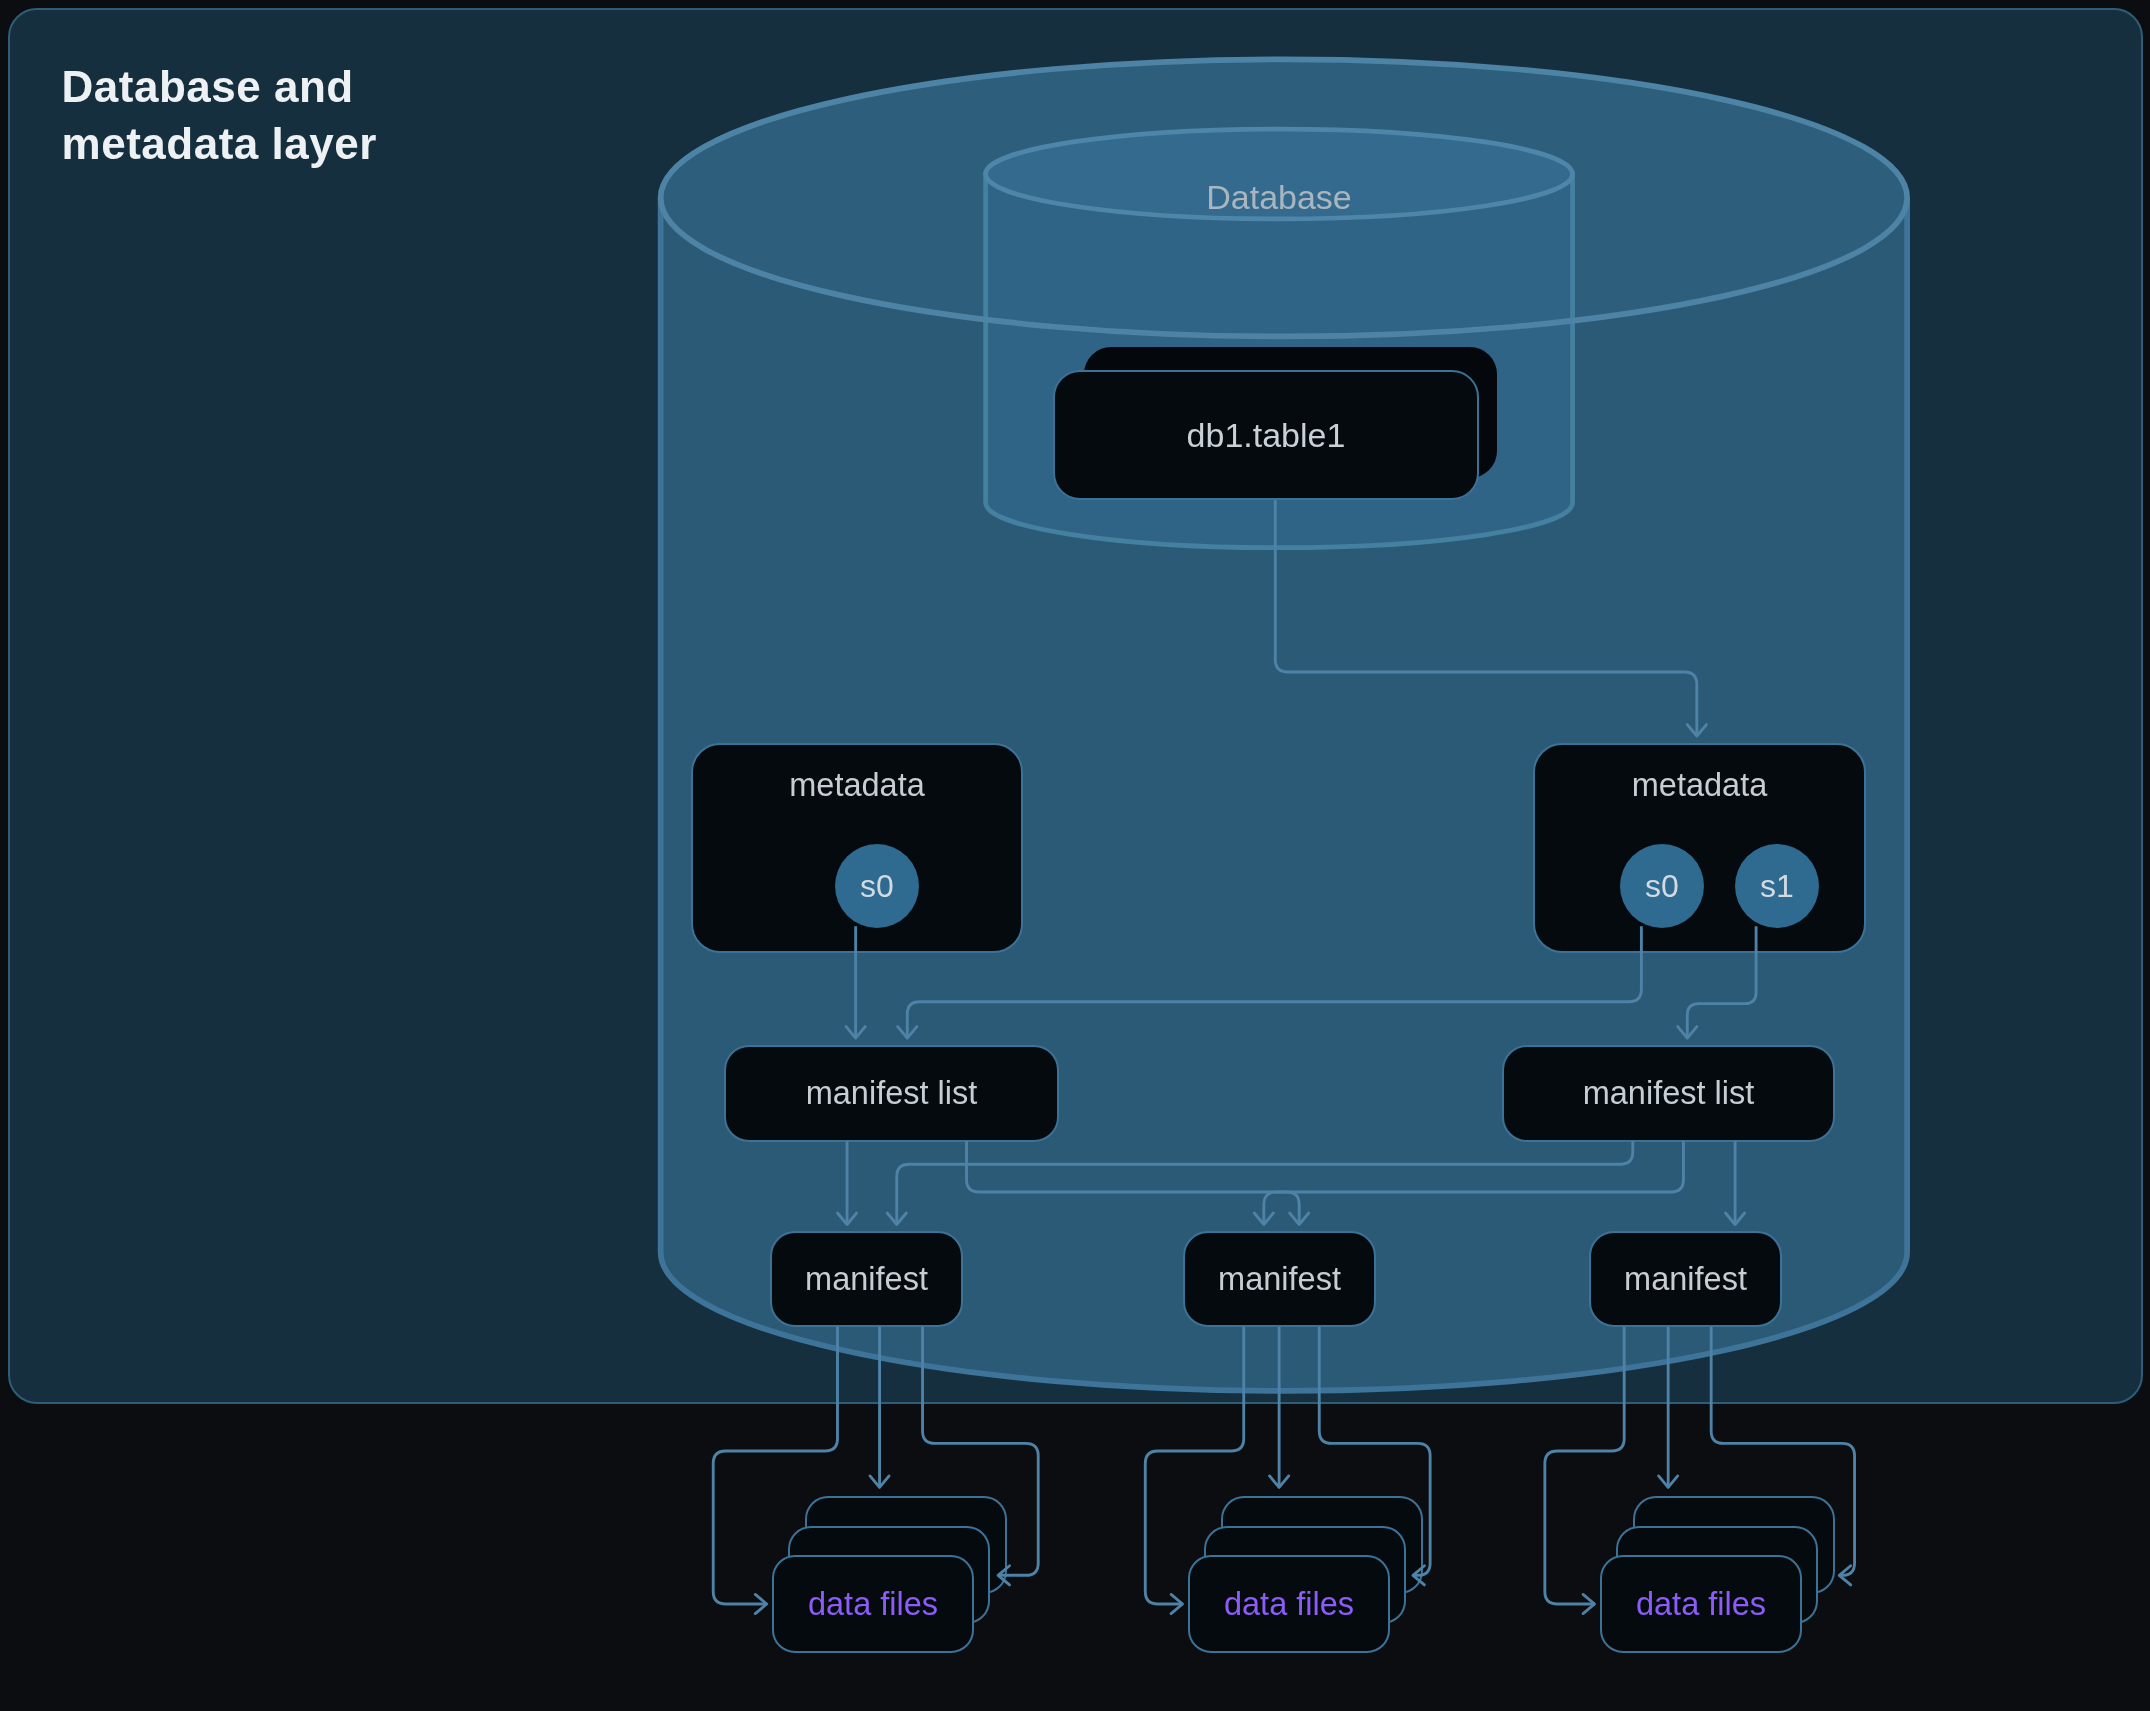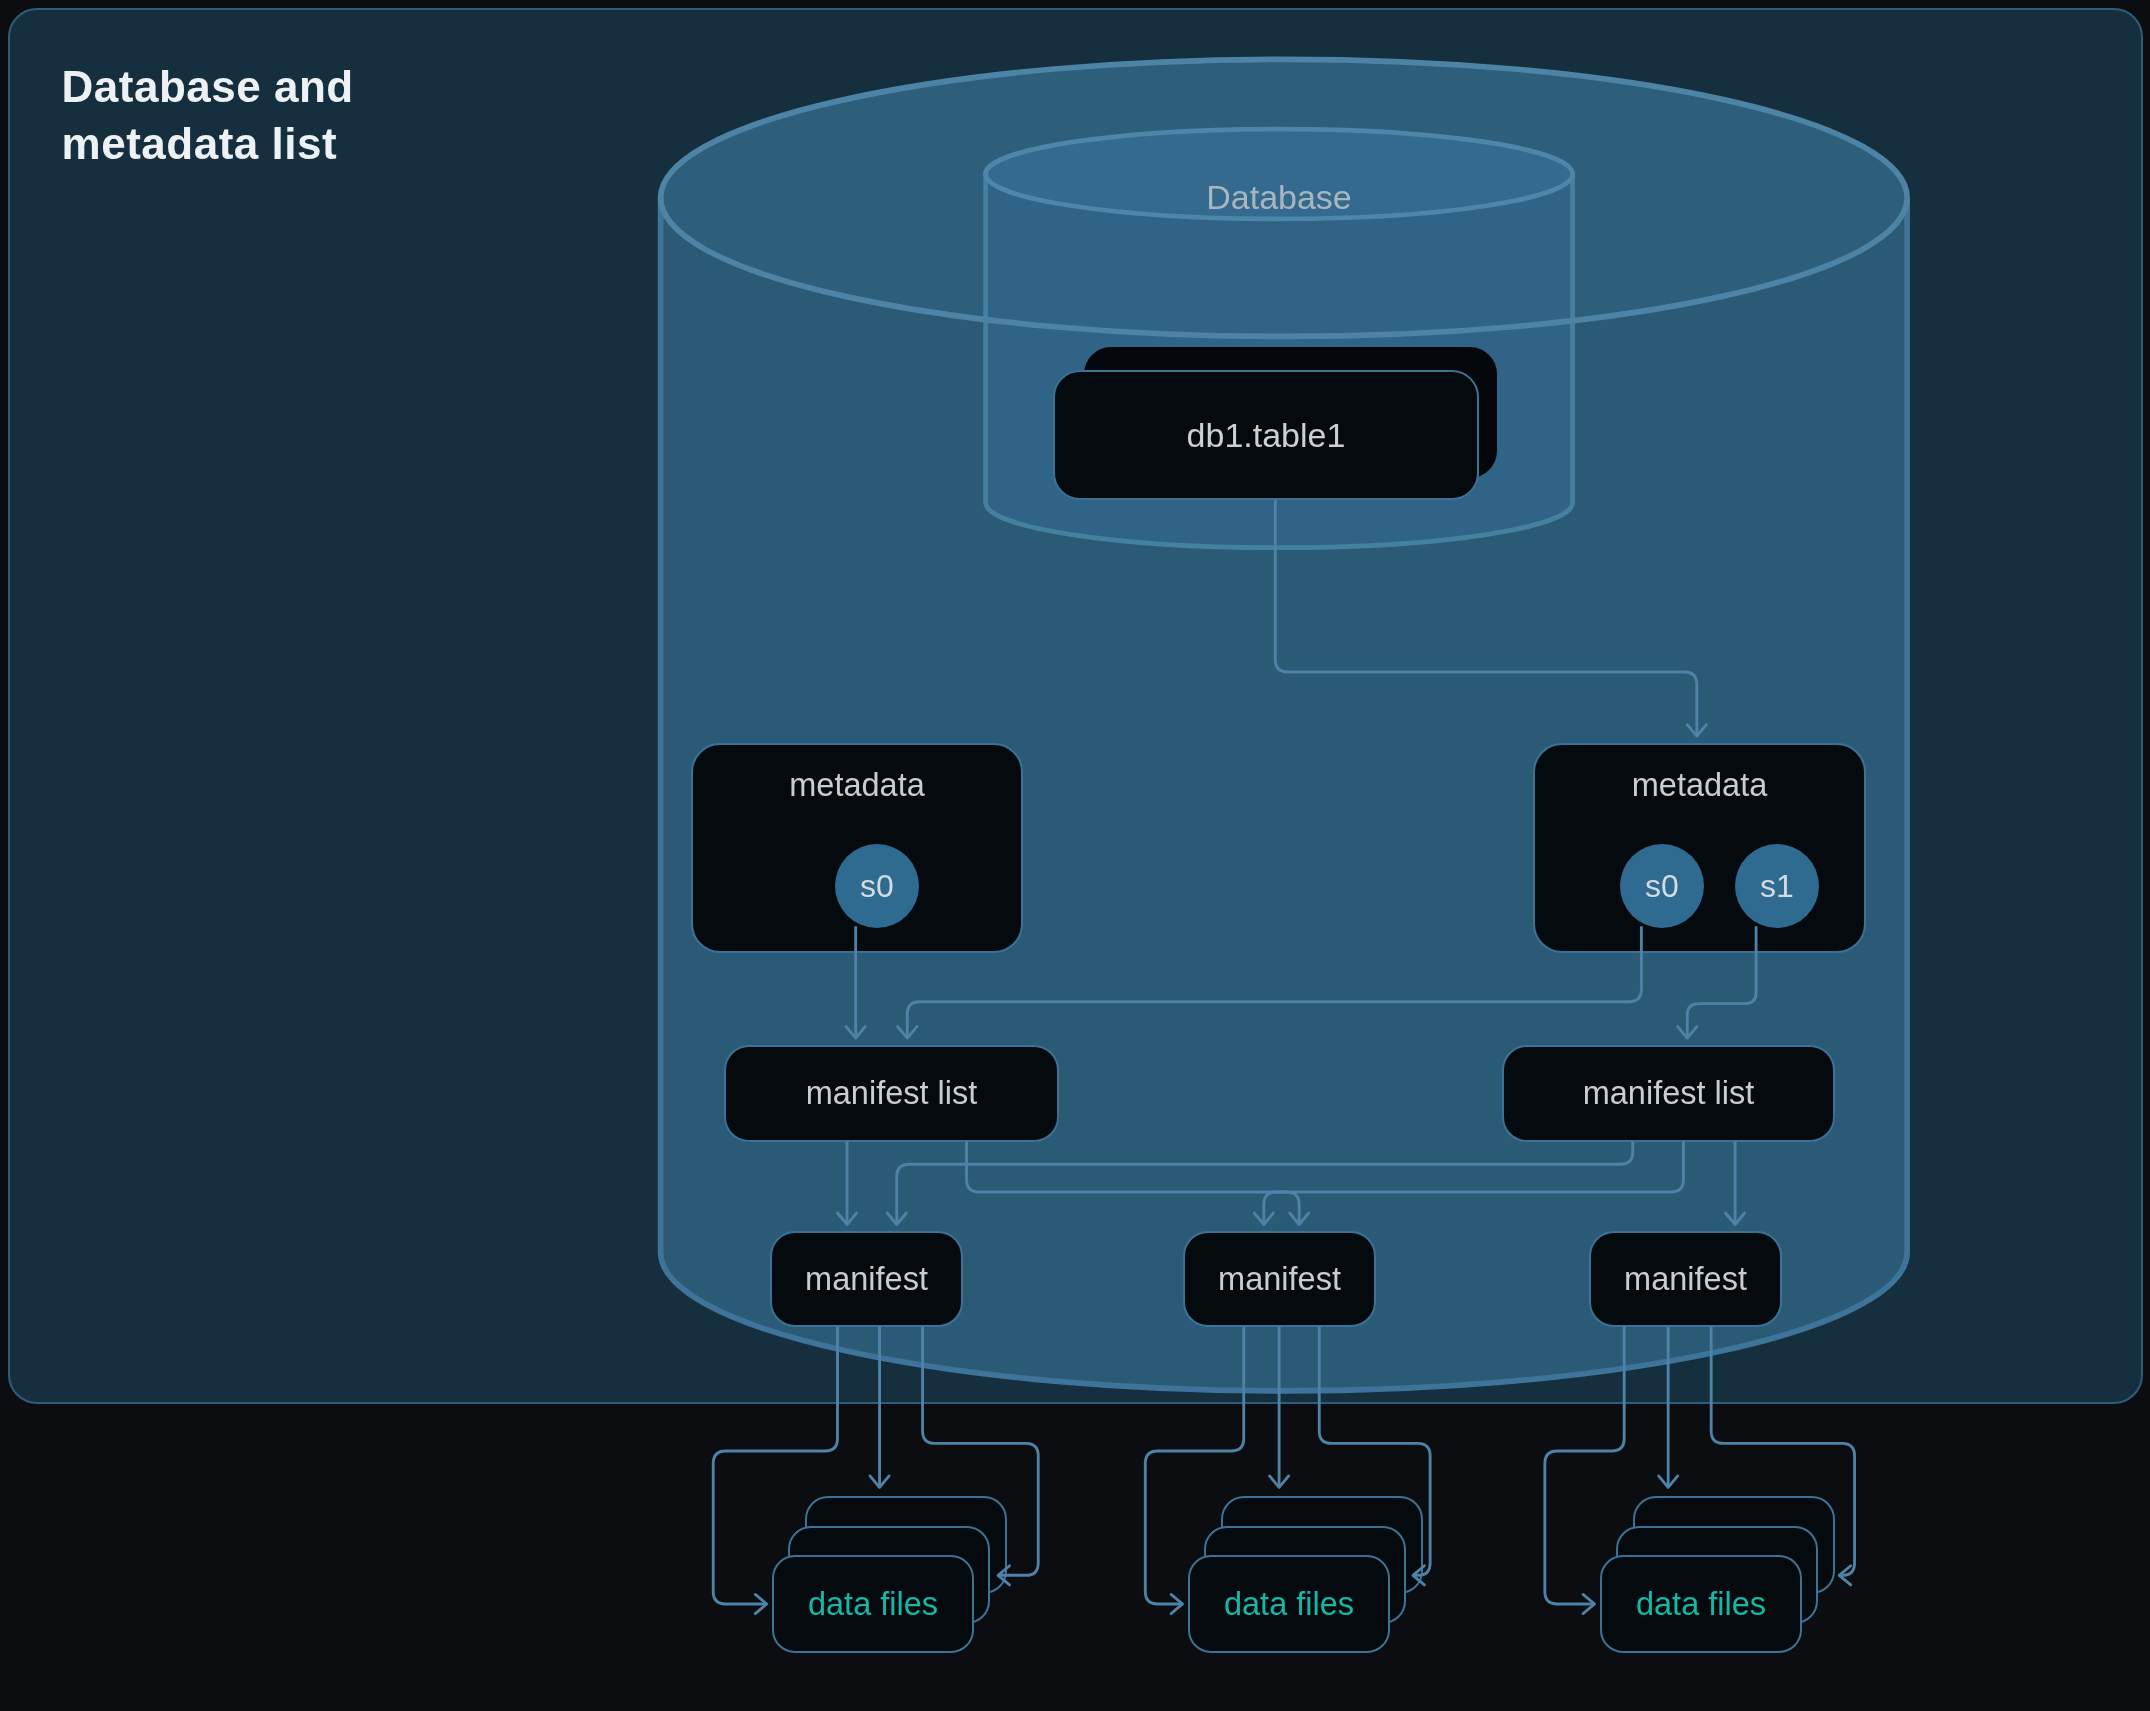--- a/index.html
+++ b/index.html
@@ -38,31 +38,31 @@
   #mf-mid{left:1183px;top:1231px;width:193px;height:96px;}
   #mf-right{left:1589px;top:1231px;width:193px;height:96px;}
   .stack{position:absolute;width:239px;height:159px;z-index:2;}
   #stack-left{left:772px;top:1496px;}
   #stack-mid{left:1188px;top:1496px;}
   #stack-right{left:1600px;top:1496px;}
   .df{position:absolute;width:202px;height:98px;background:#050a0f;
       border:2.4px solid #3c7296;border-radius:23px;box-sizing:border-box;}
   .df-back{left:32.5px;top:0;}
   .df-mid{left:16.3px;top:30px;}
-  .df-front{left:0;top:59px;color:#14b8a6;display:flex;align-items:center;
+  .df-front{left:0;top:59px;color:#8b5cf6;display:flex;align-items:center;
       justify-content:center;font-size:32.5px;}
 </style>
 </head>
 <body>
 
 <div class="page">
 
   <div class="panel" id="metadata-panel">
     <div class="layer-title">Database and
-metadata list</div>
+metadata layer</div>
   </div>
 
   <svg class="abs-svg" width="2151" height="1712" viewBox="0 0 2250 1791">
 
     <path d="M691,207 L691,1310 A652,145 0 0 0 1995,1310 L1995,207 Z" fill="#2a5a76"></path>
     <ellipse cx="1343" cy="207" rx="652" ry="145" fill="#2d5e7b"></ellipse>
 
     <path d="M1031,182 L1031,526 A307,47 0 0 0 1645,526 L1645,182 Z" fill="#306487" stroke="#44809f" stroke-width="5"></path>
     <ellipse cx="1338" cy="182" rx="307" ry="47" fill="#336a8d" stroke="#4d86a8" stroke-width="5"></ellipse>
 

